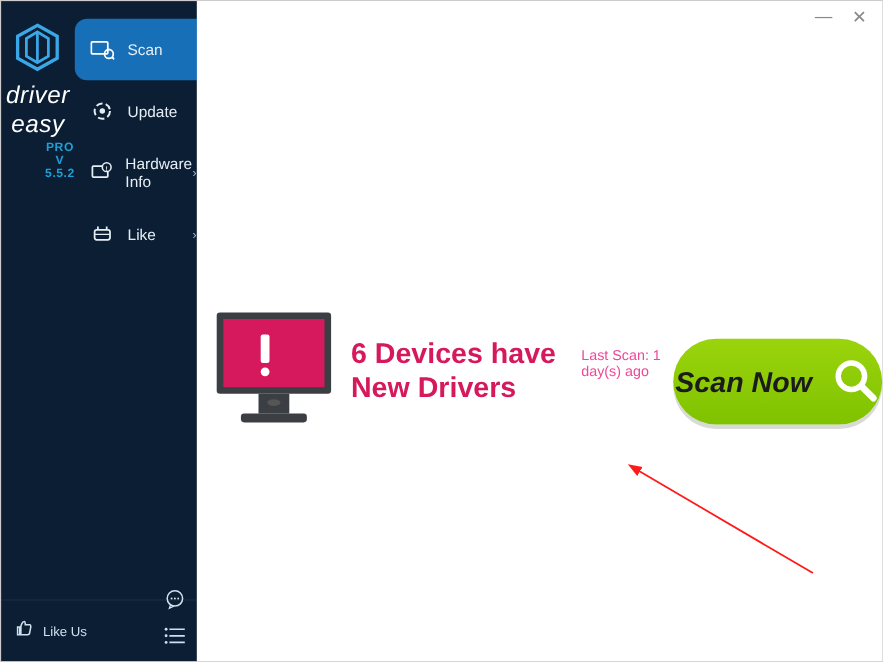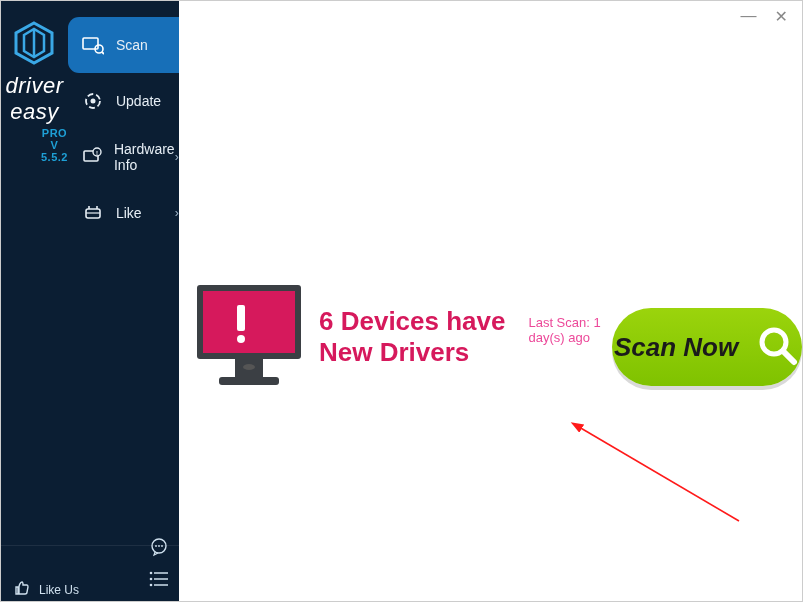--- a/index.html
+++ b/index.html
@@ -85,21 +85,21 @@
       right: 12px;
       color: #9db3c7;
       font-size: 12px;
     }
     .sidebar-footer {
       position: absolute;
       bottom: 0; left: 0; right: 0;
       height: 56px;
       border-top: 1px solid rgba(255,255,255,.08);
       display: flex;
-      align-items: flex-end;
+      align-items: center;
       padding: 0 12px;
       gap: 10px;
     }
     .footer-left {
       display: flex;
       align-items: center;
       gap: 8px;
       flex: 1;
     }
     .footer-right {

